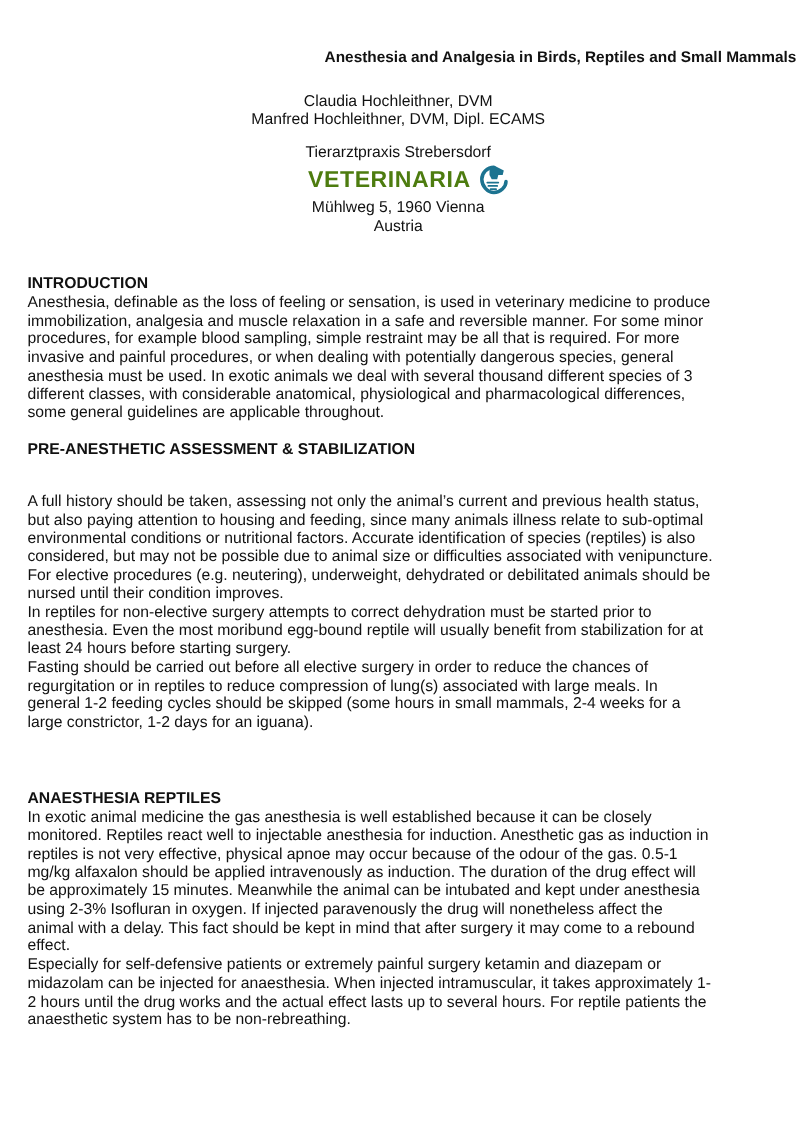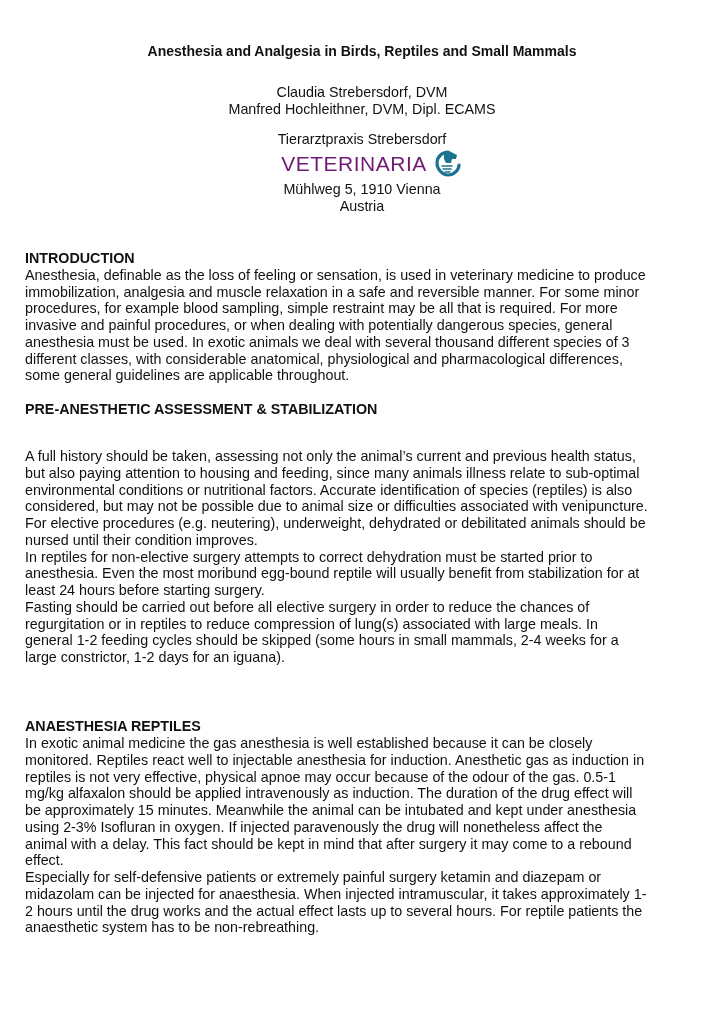--- a/index.html
+++ b/index.html
@@ -1,63 +1,63 @@
 <!DOCTYPE html>
 <html><head>
 <meta charset="utf-8">
 <style>
   html, body { margin: 0; padding: 0; background: #ffffff; }
   body { width: 724px; height: 1024px; position: relative; overflow: hidden;
          font-family: "Liberation Sans", sans-serif; color: #111111; }
   .page { position: absolute; left: 0; top: 0; width: 724px; height: 1024px; }
-  .title { position: absolute; top: 42px; left: 0; width: 724px; text-align: center;
+  .title { position: absolute; top: 42px; left: 0; width: 724px; text-align: right;
            font-weight: bold; font-size: 14px; line-height: 18px; }
   .center-block { position: absolute; left: 0; width: 724px; text-align: center;
                   font-size: 14.3px; line-height: 17px; }
   .authors { top: 84px; }
   .practice { top: 131px; }
   .address { top: 181px; }
   .logo { position: absolute; top: 147px; left: 0; width: 724px; height: 34px;
           display: flex; justify-content: center; align-items: center; gap: 6px; }
-  .logo-text { font-weight: normal; font-size: 21px; letter-spacing: 0.5px; color: #701a75; margin-left: 20px; }
+  .logo-text { font-weight: bold; font-size: 21px; letter-spacing: 0.5px; color: #4d7c0f; margin-left: 20px; }
   .logo-mark { width: 30px; height: 30px; }
   .section { position: absolute; left: 25px; width: 690px; font-size: 14.3px; line-height: 16.75px; }
   .section .line { white-space: nowrap; display: block; height: 16.75px; }
   .heading { font-weight: bold; display: block; white-space: nowrap; }
   .s-intro { top: 250px; }
   .s-pre-h { top: 401px; }
   .s-pre { top: 434px; margin-top: 14px; }
   .s-rep-h { top: 702px; margin-top: 16px; }
   .s-rep { top: 735px; }
 </style>
 </head>
 <body>
 
 <div class="page">
 
   <div class="title">Anesthesia and Analgesia in Birds, Reptiles and Small Mammals</div>
 
   <div class="center-block authors">
-    <div>Claudia Strebersdorf, DVM</div>
+    <div>Claudia Hochleithner, DVM</div>
     <div>Manfred Hochleithner, DVM, Dipl. ECAMS</div>
   </div>
 
   <div class="center-block practice">Tierarztpraxis Strebersdorf</div>
 
   <div class="logo">
     <span class="logo-text">VETERINARIA</span>
     <svg class="logo-mark" viewBox="0 0 30 30">
       <path d="M15 3 C9 3 4 8 4 14 C4 20 9 26 15 26 C21 26 26 21 26 16" fill="none" stroke="#1c7390" stroke-width="3.2" stroke-linecap="round"></path>
       <path d="M11 5 L16 2 L20 4 L24 6 L23 10 L19 10 L18 14 L13 14 L11 10 Z" fill="#1c7390"></path>
       <path d="M9 17 L19 17 M10 20 L18 20 M12 23 L17 23" stroke="#1c7390" stroke-width="1.6" stroke-linecap="round"></path>
     </svg>
   </div>
 
   <div class="center-block address">
-    <div>Mühlweg 5, 1910 Vienna</div>
+    <div>Mühlweg 5, 1960 Vienna</div>
     <div>Austria</div>
   </div>
 
   <div class="section s-intro">
     <span class="heading">INTRODUCTION</span>
     <span class="line">Anesthesia, definable as the loss of feeling or sensation, is used in veterinary medicine to produce</span>
     <span class="line">immobilization, analgesia and muscle relaxation in a safe and reversible manner. For some minor</span>
     <span class="line">procedures, for example blood sampling, simple restraint may be all that is required. For more</span>
     <span class="line">invasive and painful procedures, or when dealing with potentially dangerous species, general</span>
     <span class="line">anesthesia must be used. In exotic animals we deal with several thousand different species of 3</span>

